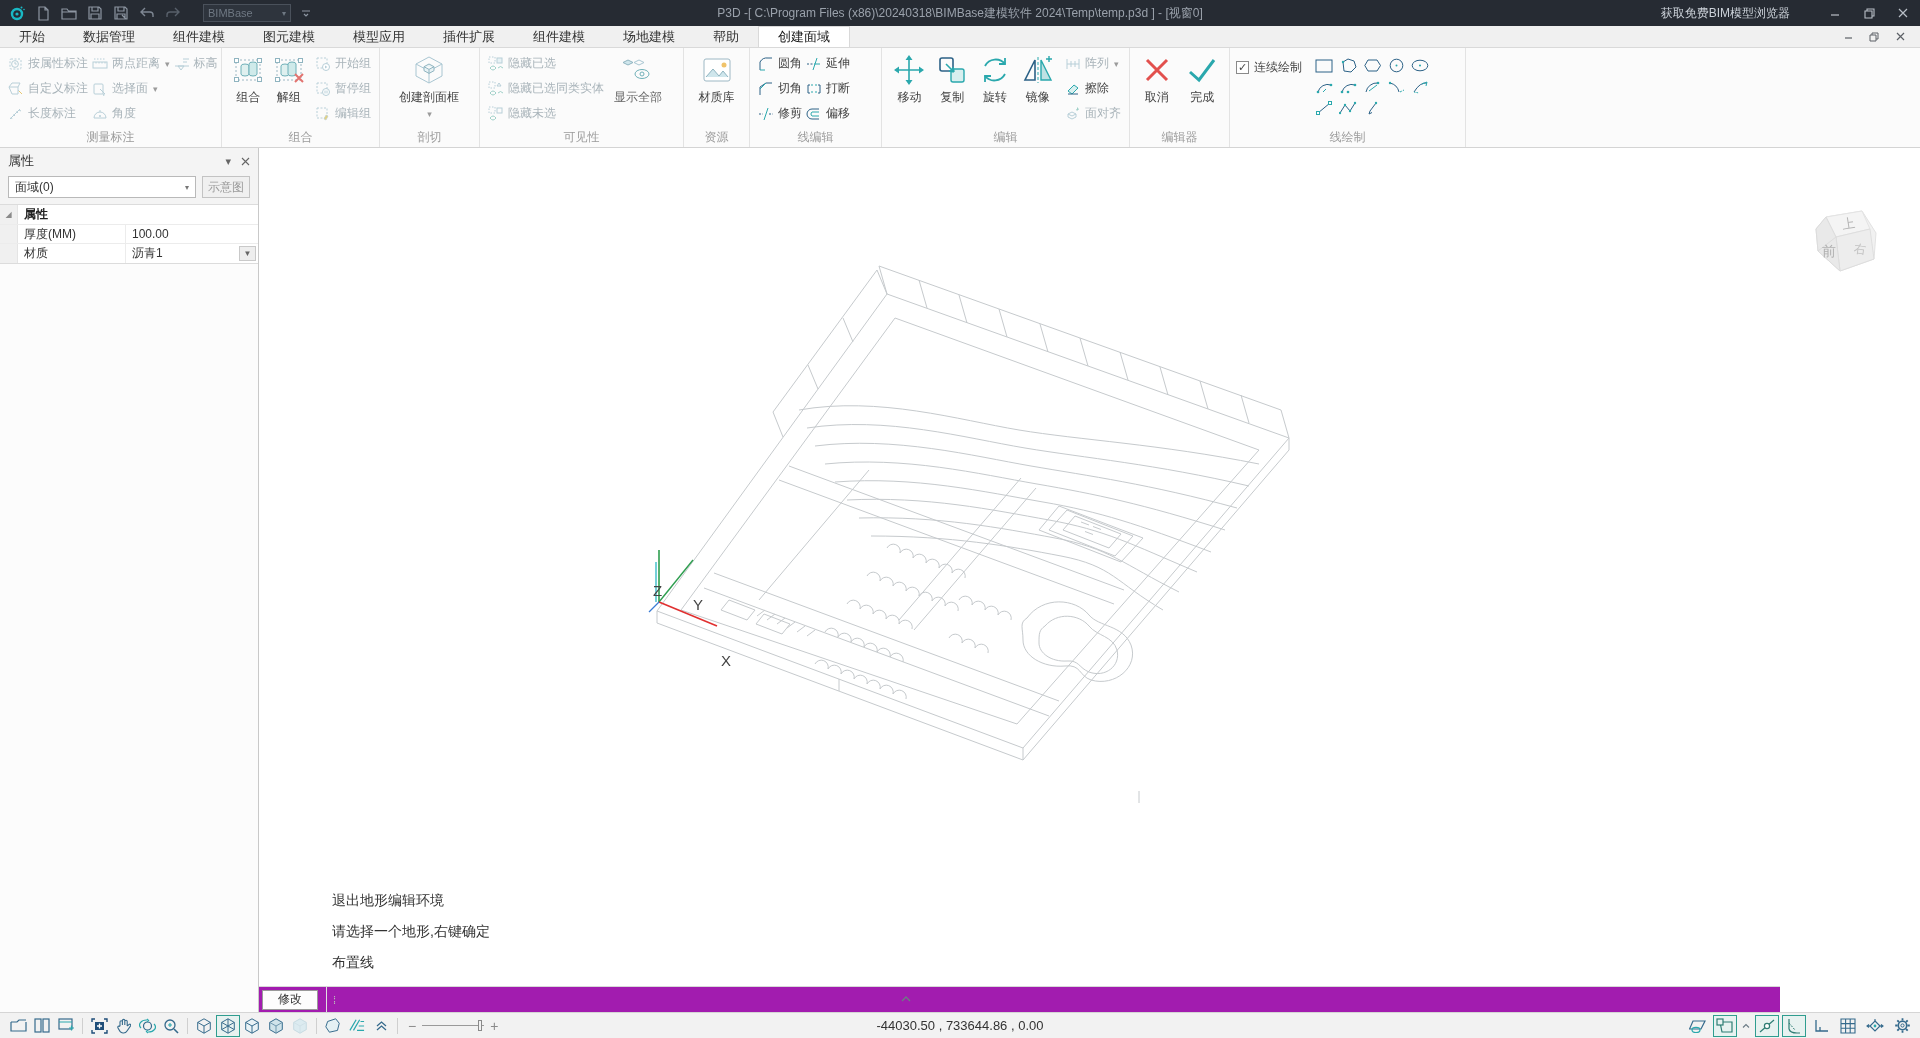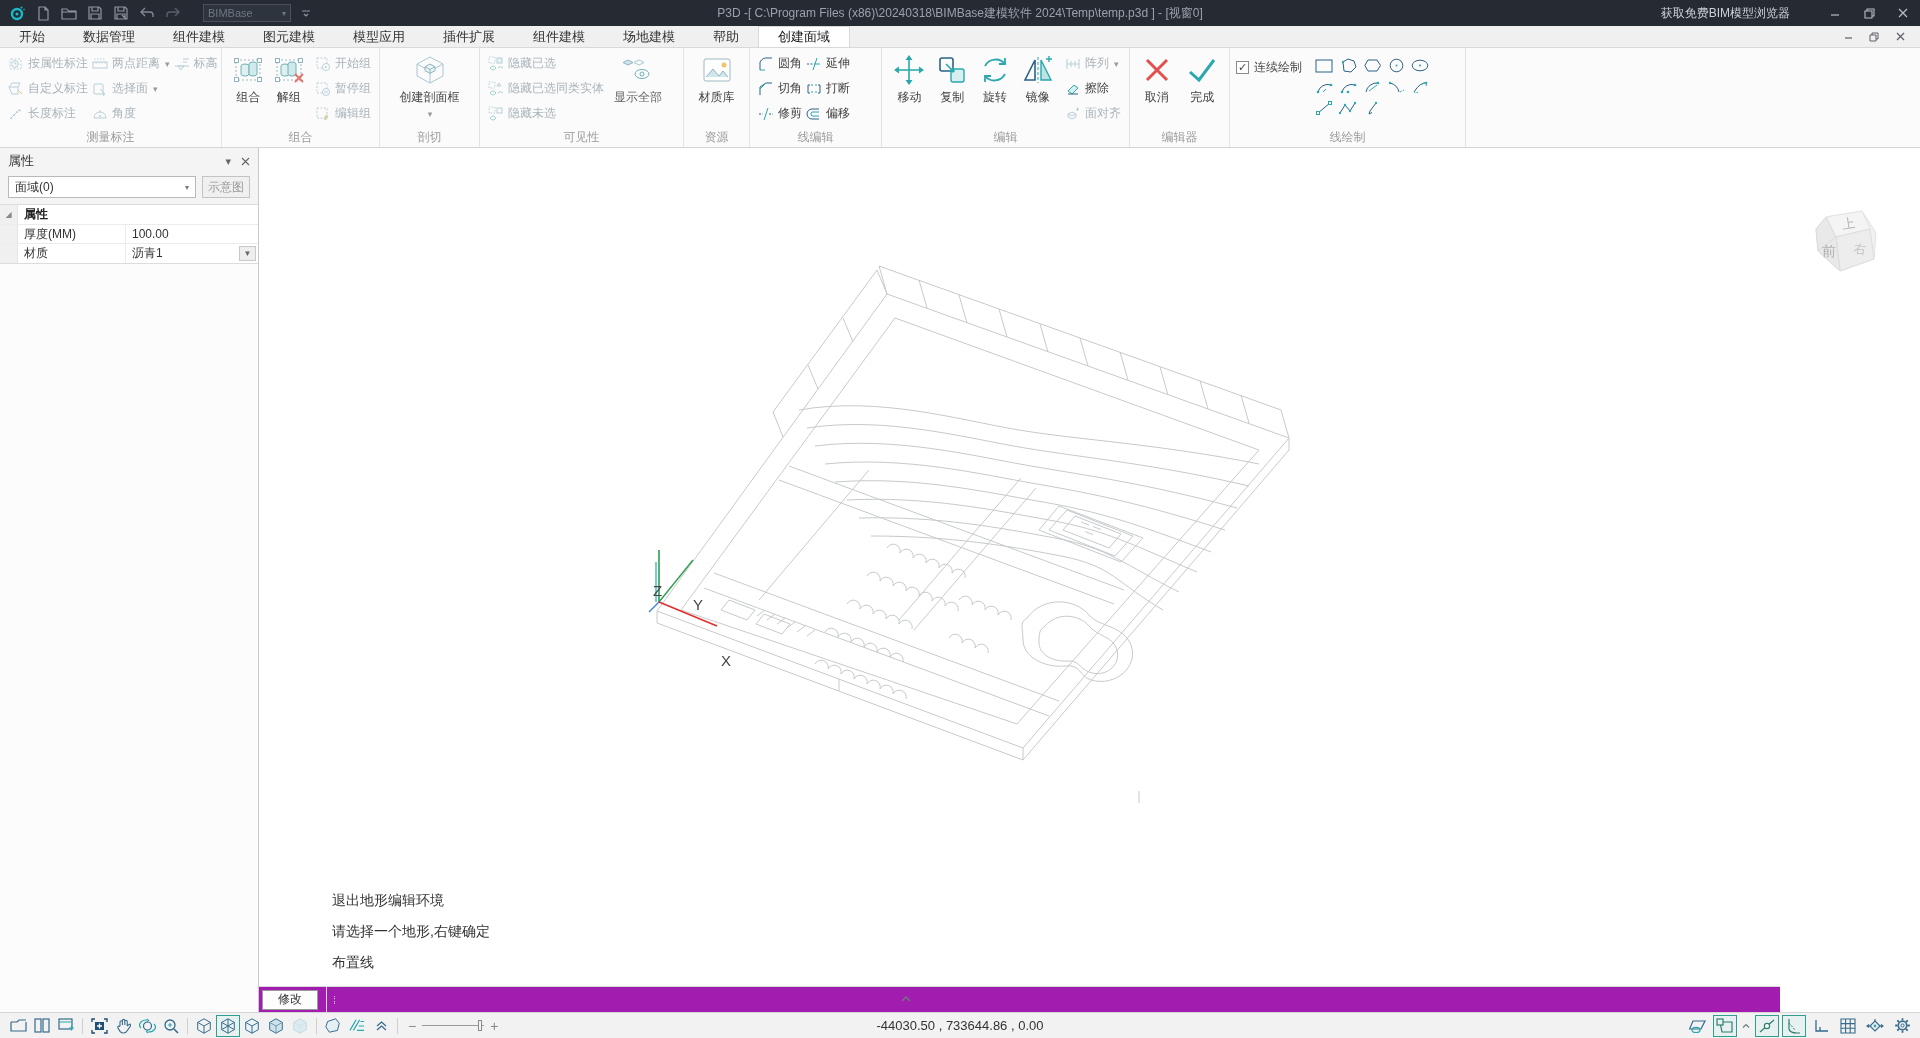--- a/index.html
+++ b/index.html
@@ -314,21 +314,21 @@
               </svg>
             </span>
             <span>编辑组</span>
           </div>
       </div>
     </div>
     <div class="rg-label">组合</div>
   </div>
 
   <div class="rgroup" style="width:100px">
-    <div class="rg-content" style="justify-content:center">
+    <div class="rg-content" style="justify-content:flex-start">
       <div class="rbig en" style="width:86px">
         <span class="big-ic">
             <svg viewBox="0 0 32 32">
               <path d="M16,3 L29,10 L16,17 L3,10 z M3,10 v12 l13,7 13,-7 V10 M16,17 v12" fill="none" stroke="#a9c6d2"></path>
               <path d="M16,10 l5,2.7 -5,2.7 -5,-2.7 z M11,12.7 v4 l5,2.7 5,-2.7 v-4 M16,15.4 v4" fill="#e8f2f5" stroke="#8fb4c0"></path>
             </svg>
           </span>
         <span>创建剖面框</span>
         <span class="caret">▾</span>
       </div>

